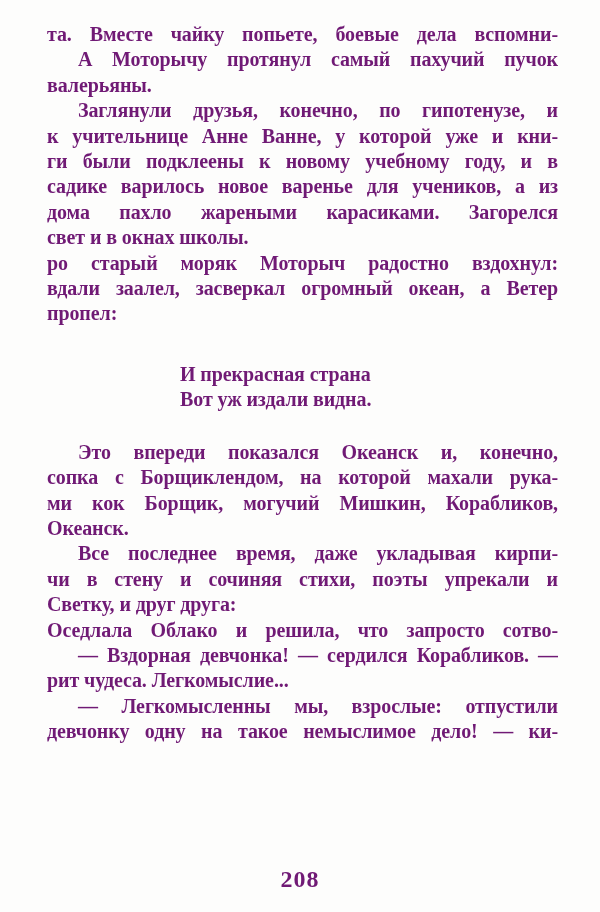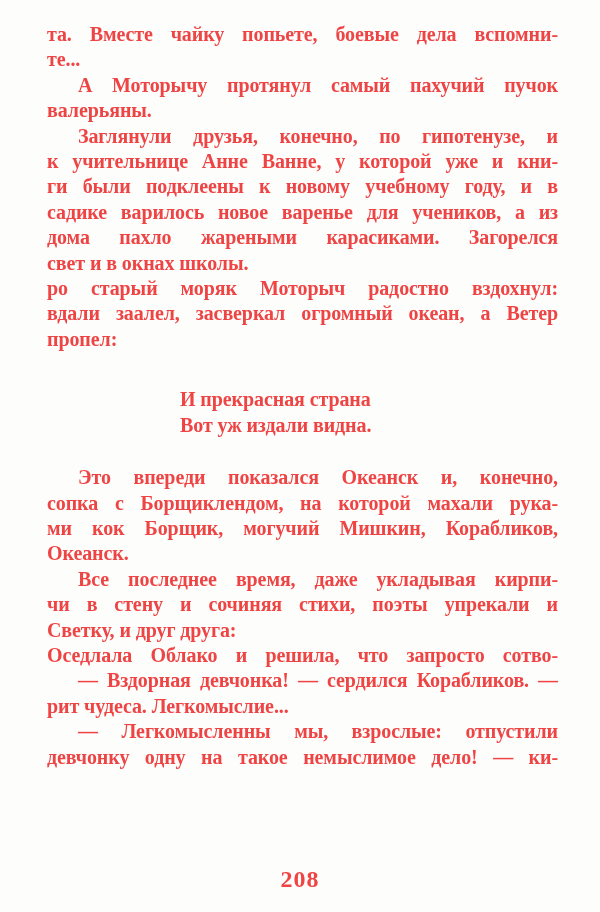--- a/index.html
+++ b/index.html
@@ -51,25 +51,24 @@
     left: 0;
     width: 100%;
     text-align: center;
     font-size: 24px;
     letter-spacing: 1px;
   }
 </style>
 </head>
 <body>
 
-<div class="page" style="background: rgb(253, 253, 252); color: #ef4444; text-decoration: underline;">
+<div class="page" style="background: rgb(253, 253, 252); color: #701a75; text-decoration: underline;">
   <div class="text-block" id="text-block">
       <div class="para">
         <div class="line jl">та. Вместе чайку попьете, боевые дела вспомни-</div>
-        <div class="line">те...</div>
       </div>
       <div class="para">
         <div class="line jl indent">А Моторычу протянул самый пахучий пучок</div>
         <div class="line">валерьяны.</div>
       </div>
       <div class="para">
         <div class="line jl indent">Заглянули друзья, конечно, по гипотенузе, и</div>
         <div class="line jl">к учительнице Анне Ванне, у которой уже и кни-</div>
         <div class="line jl">ги были подклеены к новому учебному году, и в</div>
         <div class="line jl">садике варилось новое варенье для учеников, а из</div>

